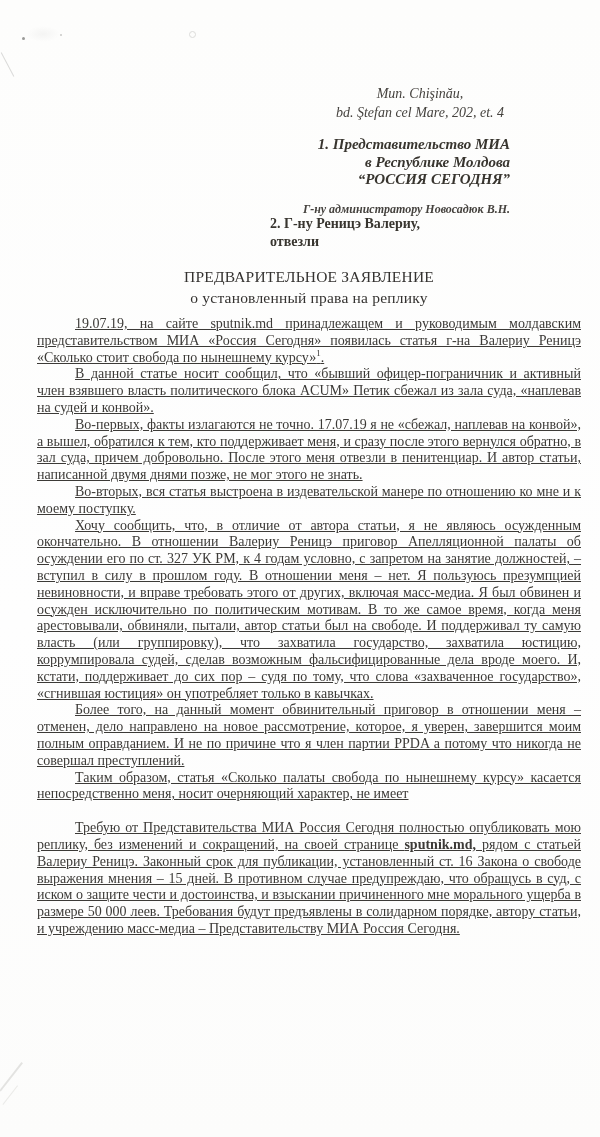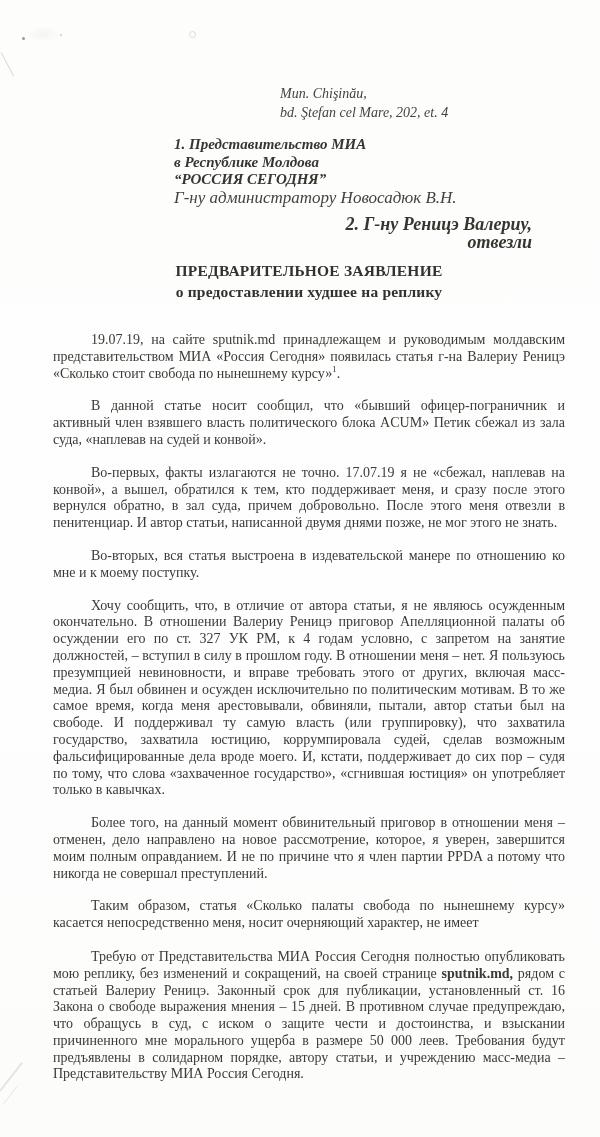--- a/index.html
+++ b/index.html
@@ -14,74 +14,74 @@
   .page {
     position: absolute;
     inset: 0;
     background: linear-gradient(180deg, #fdfdfc 0%, #fefefe 55%, #fcfcfb 100%);
     color: #3c3a37;
   }
   
   .hdr-date {
     position: absolute;
     top: 84px; left: 280px; width: 280px;
-    text-align: left;
+    text-align: center;
     font-style: italic;
     font-size: 14px;
     line-height: 19px;
     color: #45423e;
   }
   
   .rec1 {
     position: absolute;
-    top: 136px; left: 174px; width: 330px;
-    text-align: left;
+    top: 136px; left: 180px; width: 330px;
+    text-align: right;
     font-style: italic;
     font-weight: bold;
     font-size: 15px;
     line-height: 17.5px;
     color: #38352f;
   }
   .rec1 .plain {
-    font-weight: normal;
-    font-size: 17px;
+    font-weight: bold;
+    font-size: 12px;
     color: #45423e;
+    margin-top: 12px;
   }
   
   .rec2 {
     position: absolute;
     top: 215px; left: 270px; width: 262px;
-    text-align: right;
-    font-style: italic;
+    text-align: left;
     font-weight: bold;
-    font-size: 18px;
+    font-size: 14px;
     line-height: 18px;
     color: #38352f;
   }
   
   .title {
     position: absolute;
-    top: 261px; left: 37px; width: 544px;
+    top: 267px; left: 37px; width: 544px;
     text-align: center;
-    font-weight: bold;
+    font-weight: normal;
     font-size: 15.5px;
     line-height: 20.5px;
     color: #343230;
     letter-spacing: 0.2px;
   }
   
   .body-text {
     position: absolute;
     top: 316px; left: 37px; width: 544px;
     font-size: 14px;
     line-height: 16.8px;
     text-align: justify;
     color: #3c3a37;
   }
-  .body-text p { margin: 16px; }
+  .body-text p { margin: 0; text-decoration: underline; }
   .body-text p.indent { text-indent: 38px; }
   .body-text p.gap-sm { margin-top: 11px; }
   .body-text p.gap-md { margin-top: 17px; }
   .body-text .bold { font-weight: bold; }
   .body-text sup {
     font-size: 9px;
     line-height: 0;
     vertical-align: super;
   }
   
@@ -146,21 +146,21 @@
     <div class="plain">Г-ну администратору Новосадюк В.Н.</div>
   </div>
 
   <div class="rec2">
     <div>2. Г-ну Реницэ Валериу,</div>
     <div>отвезли</div>
   </div>
 
   <div class="title">
     <div>ПРЕДВАРИТЕЛЬНОЕ ЗАЯВЛЕНИЕ</div>
-    <div>о предоставлении худшее на реплику</div>
+    <div>о установленный права на реплику</div>
   </div>
 
   <div class="body-text">
       <p class="indent"><span>19.07.19, на сайте sputnik.md принадлежащем и руководимым молдавским представительством МИА «Россия Сегодня» появилась статья г-на Валериу Реницэ «Сколько стоит свобода по нынешнему курсу»</span><sup>1</sup><span>.</span></p>
       <p class="indent"><span>В данной статье носит сообщил, что «бывший офицер-пограничник и активный член взявшего власть политического блока ACUM» Петик сбежал из зала суда, «наплевав на судей и конвой».</span></p>
       <p class="indent"><span>Во-первых, факты излагаются не точно. 17.07.19 я не «сбежал, наплевав на конвой», а вышел, обратился к тем, кто поддерживает меня, и сразу после этого вернулся обратно, в зал суда, причем добровольно. После этого меня отвезли в пенитенциар. И автор статьи, написанной двумя днями позже, не мог этого не знать.</span></p>
       <p class="indent"><span>Во-вторых, вся статья выстроена в издевательской манере по отношению ко мне и к моему поступку.</span></p>
       <p class="indent"><span>Хочу сообщить, что, в отличие от автора статьи, я не являюсь осужденным окончательно. В отношении Валериу Реницэ приговор Апелляционной палаты об осуждении его по ст. 327 УК РМ, к 4 годам условно, с запретом на занятие должностей, – вступил в силу в прошлом году. В отношении меня – нет. Я пользуюсь презумпцией невиновности, и вправе требовать этого от других, включая масс-медиа. Я был обвинен и осужден исключительно по политическим мотивам. В то же самое время, когда меня арестовывали, обвиняли, пытали, автор статьи был на свободе. И поддерживал ту самую власть (или группировку), что захватила государство, захватила юстицию, коррумпировала судей, сделав возможным фальсифицированные дела вроде моего. И, кстати, поддерживает до сих пор – судя по тому, что слова «захваченное государство», «сгнившая юстиция» он употребляет только в кавычках.</span></p>
       <p class="indent"><span>Более того, на данный момент обвинительный приговор в отношении меня – отменен, дело направлено на новое рассмотрение, которое, я уверен, завершится моим полным оправданием. И не по причине что я член партии PPDA а потому что никогда не совершал преступлений.</span></p>
       <p class="indent"><span>Таким образом, статья «Сколько палаты свобода по нынешнему курсу» касается непосредственно меня, носит очерняющий характер, не имеет</span></p>

